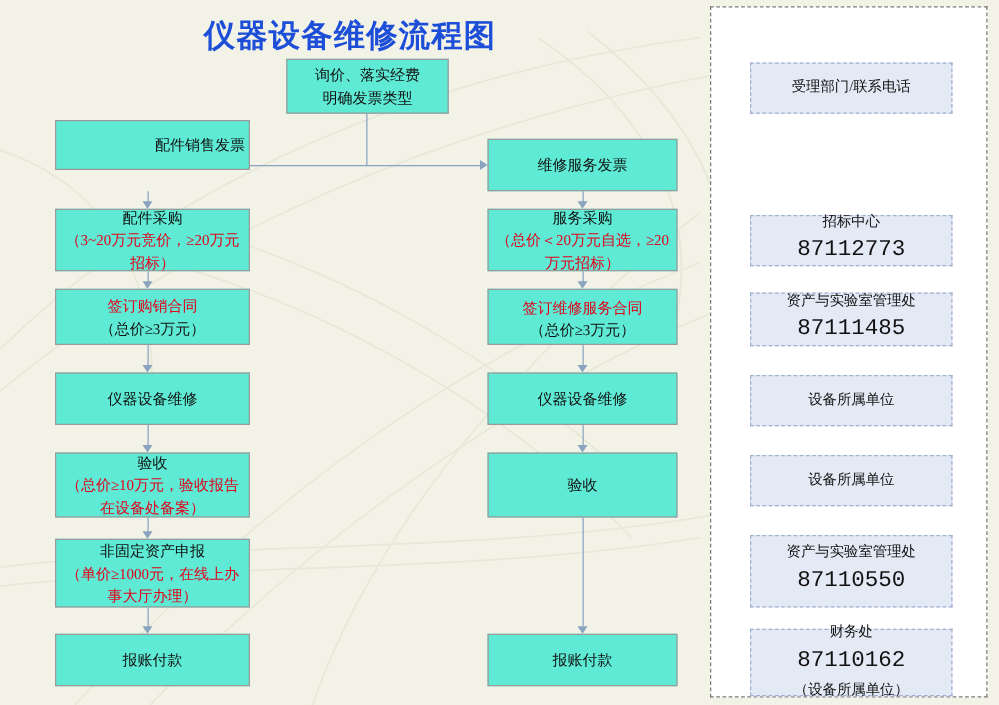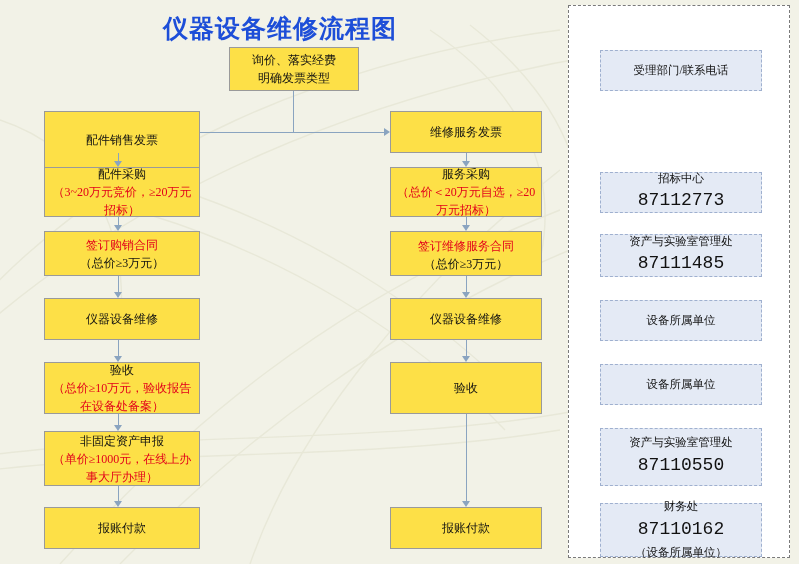--- a/index.html
+++ b/index.html
@@ -21,21 +21,21 @@
     text-align:center;
     font-size:25px;
     font-weight:bold;
     color:#1d4ed8;
     letter-spacing:1px;
     font-family:"Liberation Sans","DejaVu Sans",sans-serif;
   }
 
   .box{
     position:absolute;
-    background:#fde047;
+    background:#5eead4;
     border:1px solid #9a9a9a;
     box-sizing:border-box;
     display:flex;
     flex-direction:column;
     align-items:center;
     justify-content:center;
     text-align:center;
     font-size:12px;
     color:#111;
     line-height:1.5;
@@ -119,21 +119,21 @@
   <div class="box" style="left:229px;top:47px;width:130px;height:44px;">
     <span class="ln">询价、落实经费</span>
     <span class="ln">明确发票类型</span>
   </div>
 
   <div class="vline" style="left:293px;top:91px;height:41px;"></div>
   <div class="hline" style="left:110px;top:132px;width:274px;"></div>
   <div class="arrow-l" style="left:103px;top:128px;"></div>
   <div class="arrow-r" style="left:384px;top:128px;"></div>
 
-  <div class="box" style="left:44px;top:111px;width:156px;height:57px;">
+  <div class="box" style="left:44px;top:96px;width:156px;height:40px;align-items:flex-end;">
     <span class="ln">配件销售发票</span>
   </div>
 
   <div class="vline" style="left:118px;top:153px;height:9px;"></div>
   <div class="arrow-d" style="left:114px;top:161px;"></div>
 
   <div class="box" style="left:44px;top:167px;width:156px;height:50px;">
     <span class="ln">配件采购</span>
     <span class="wrapln red">（3~20万元竞价，≥20万元招标）</span>
   </div>

